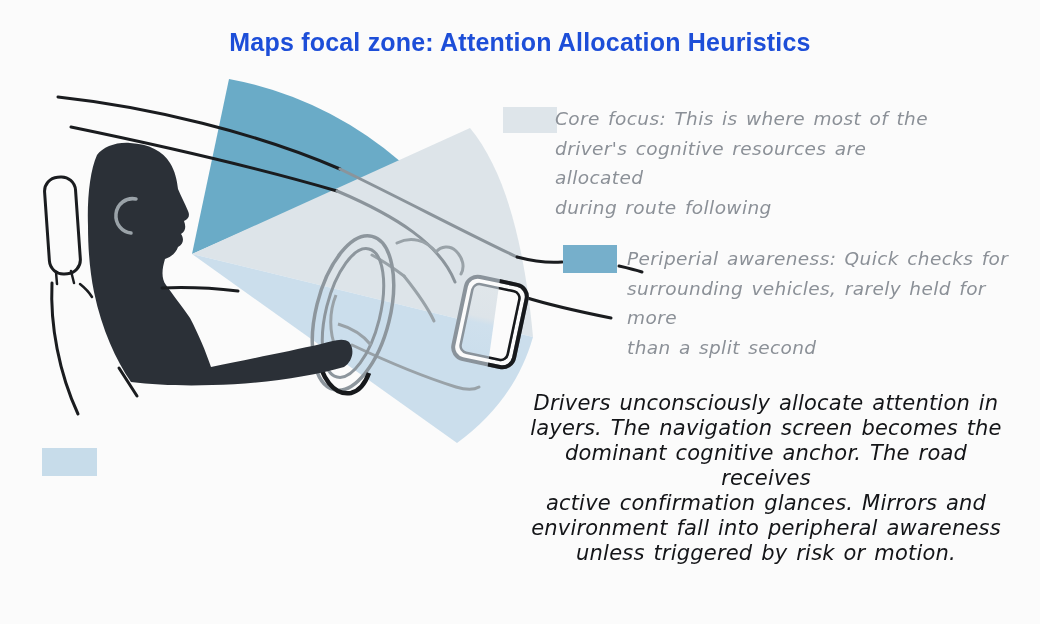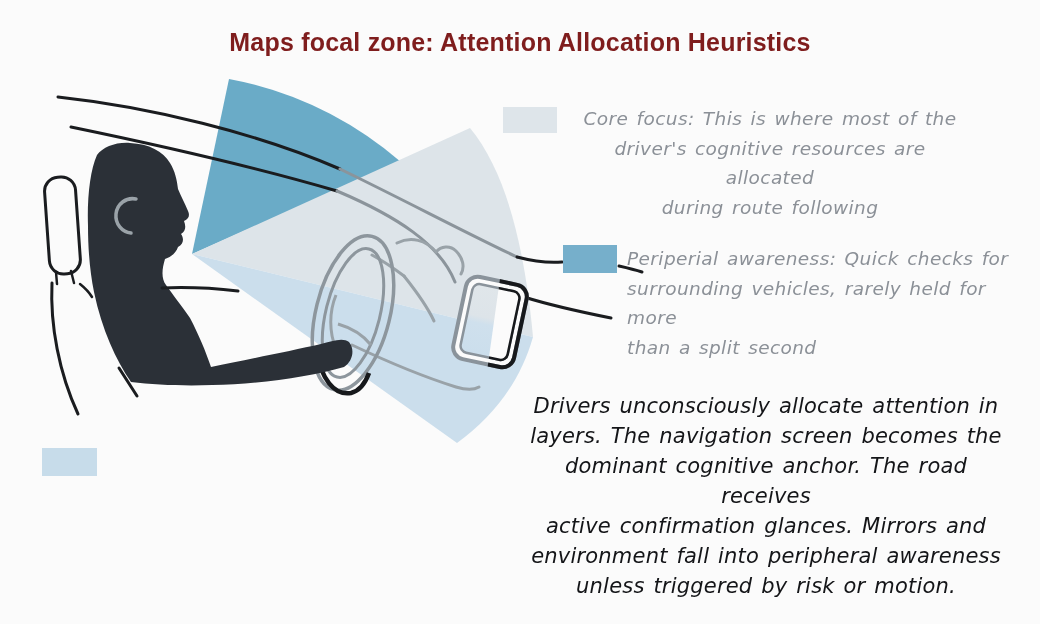--- a/index.html
+++ b/index.html
@@ -3,37 +3,37 @@
 <meta charset="utf-8">
 <style>
   html,body{margin:0;padding:0;background:#e8e8e8;}
   .canvas{
     position:relative;width:1040px;height:624px;margin:0 auto;
     background:#fbfbfb;overflow:hidden;
     font-family:"Liberation Sans",sans-serif;
   }
   .title{
     position:absolute;left:0;top:28px;width:1040px;
-    text-align:center;font-size:25px;font-weight:700;color:#7f1d1d;
+    text-align:center;font-size:25px;font-weight:700;color:#1d4ed8;
     letter-spacing:0.2px;
   }
   .hand{
     font-family:"DejaVu Sans",sans-serif;font-style:italic;
     white-space:pre-line;
   }
   .legend-text{
     position:absolute;font-size:18.5px;line-height:29.5px;color:#8b9097;
     letter-spacing:0.4px;word-spacing:2px;
   }
-  .legend-core{left:570px;top:104px;width:400px;text-align:center;}
+  .legend-core{left:555px;top:104px;width:400px;}
   .legend-peripheral{left:627px;top:244px;width:408px;}
   .legend-glance{left:109px;top:447px;width:330px;}
   .note{
     position:absolute;left:518px;top:391px;width:496px;
-    font-size:21px;line-height:30px;color:#141518;
+    font-size:21px;line-height:25px;color:#141518;
     text-align:center;letter-spacing:0.2px;word-spacing:2px;
   }
   svg{position:absolute;left:0;top:0;}
 </style>
 </head>
 <body>
 
 <div class="canvas">
 
   <div class="title">Maps focal zone: Attention Allocation Heuristics</div>

